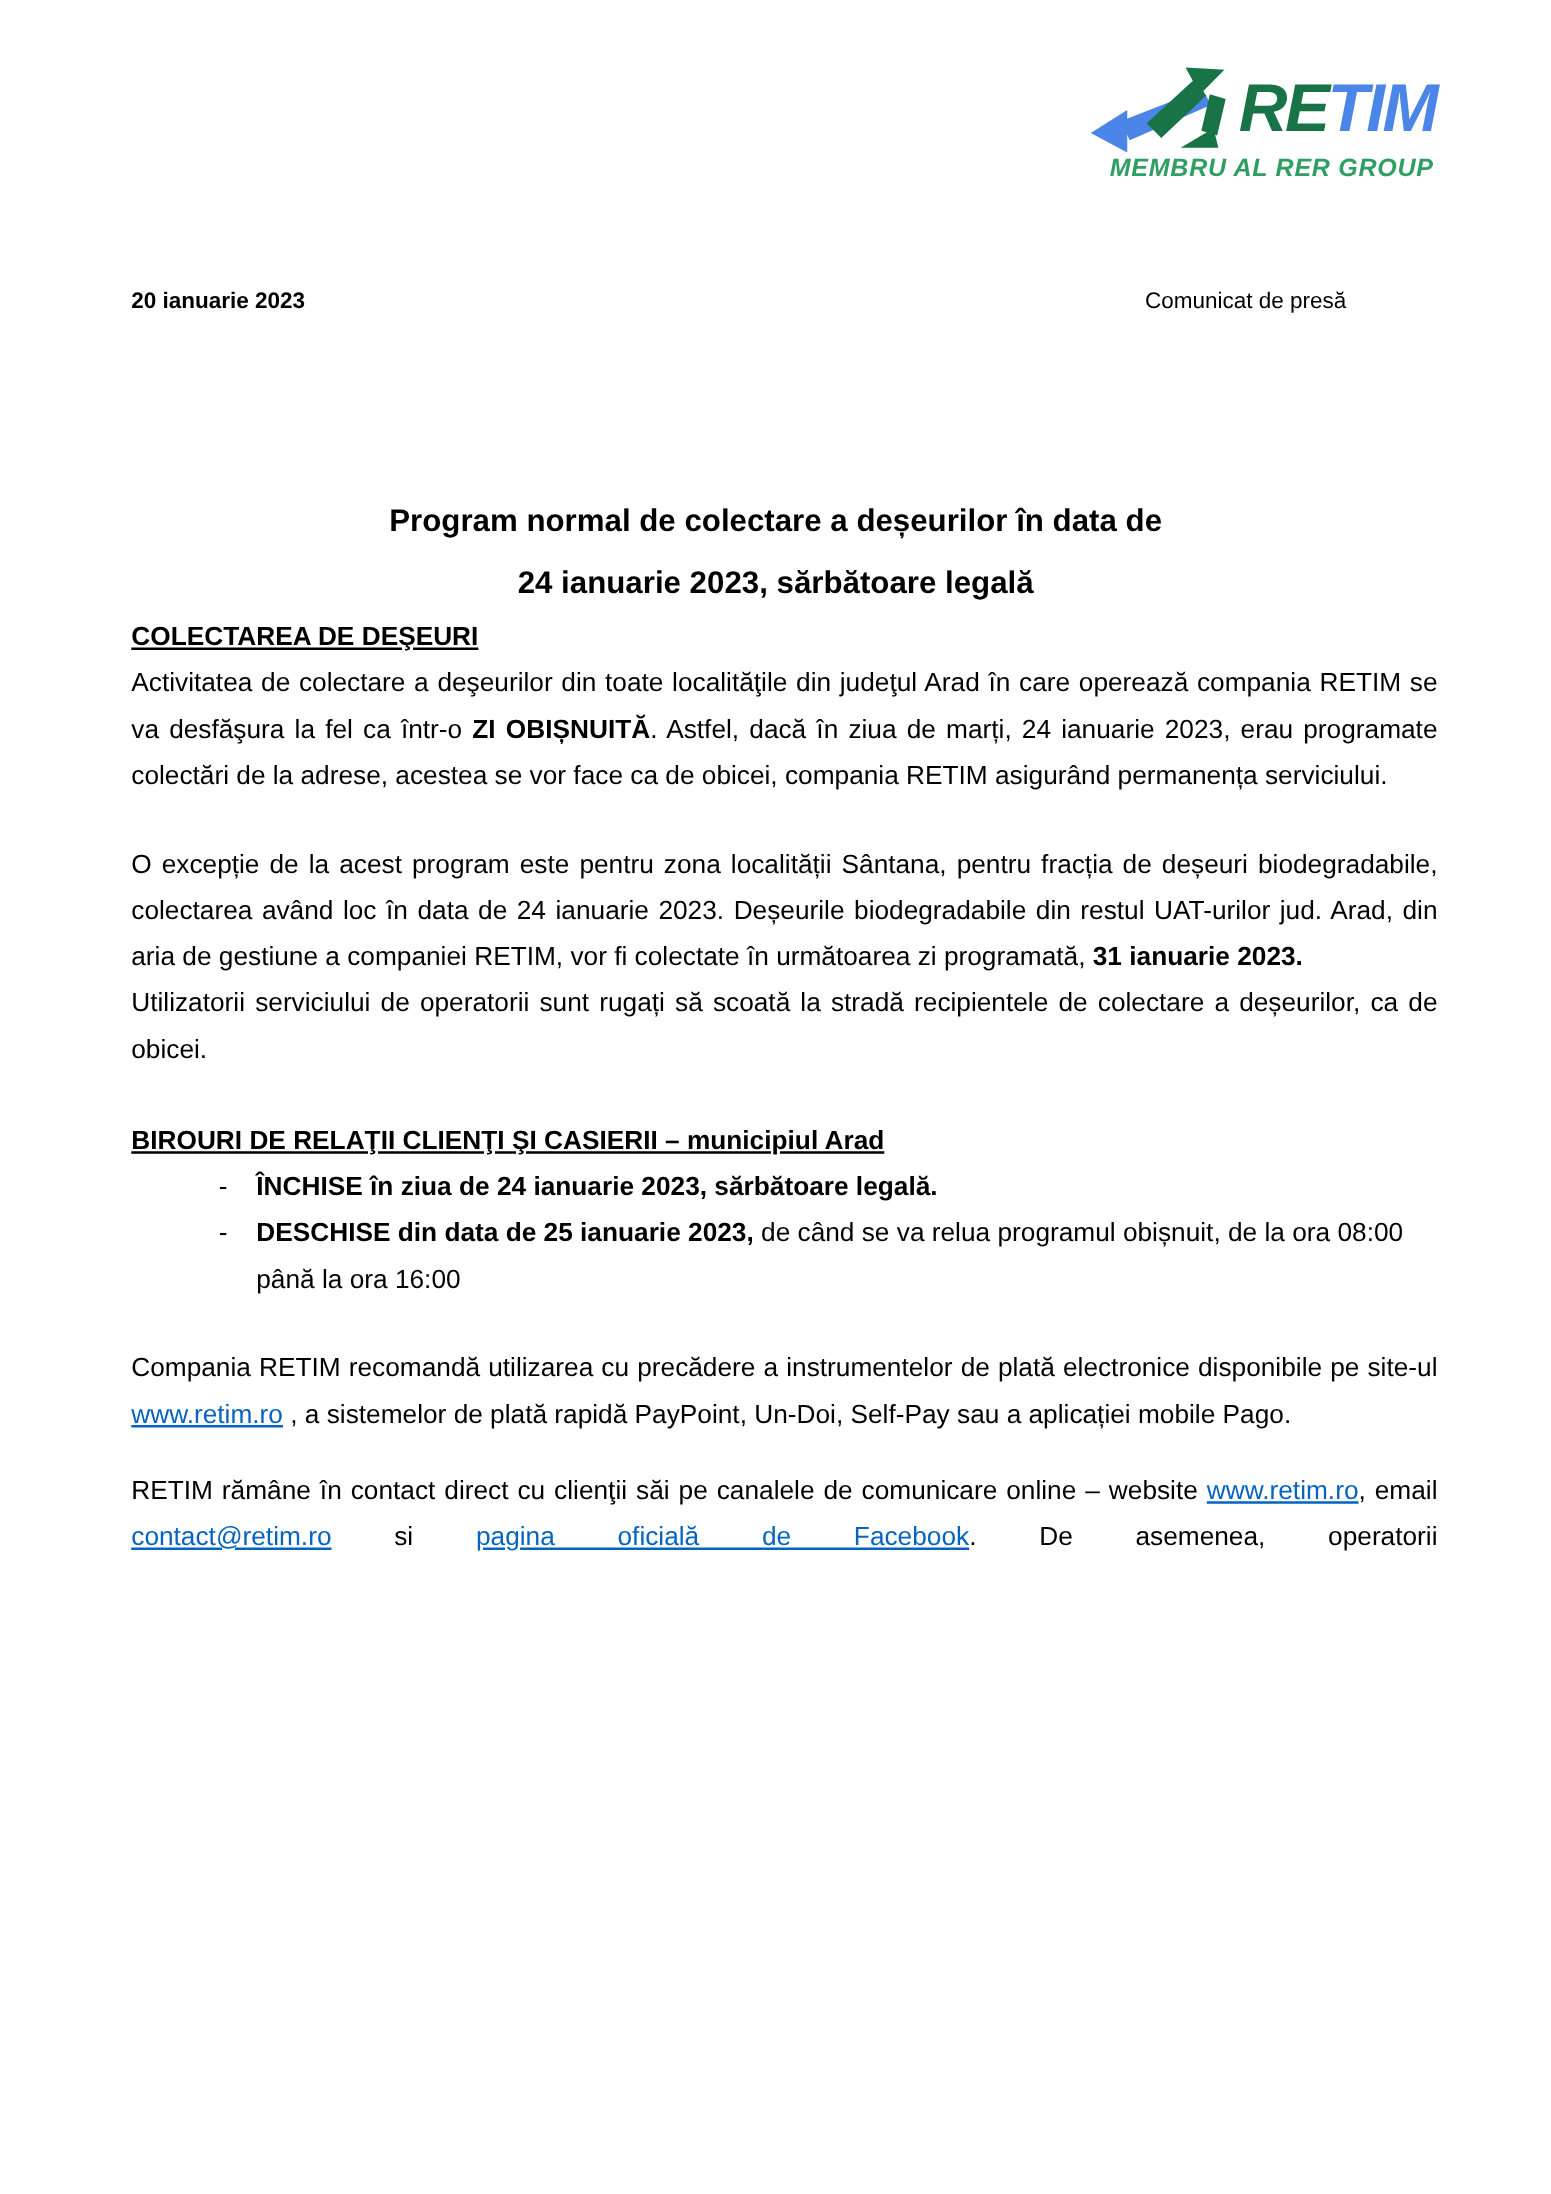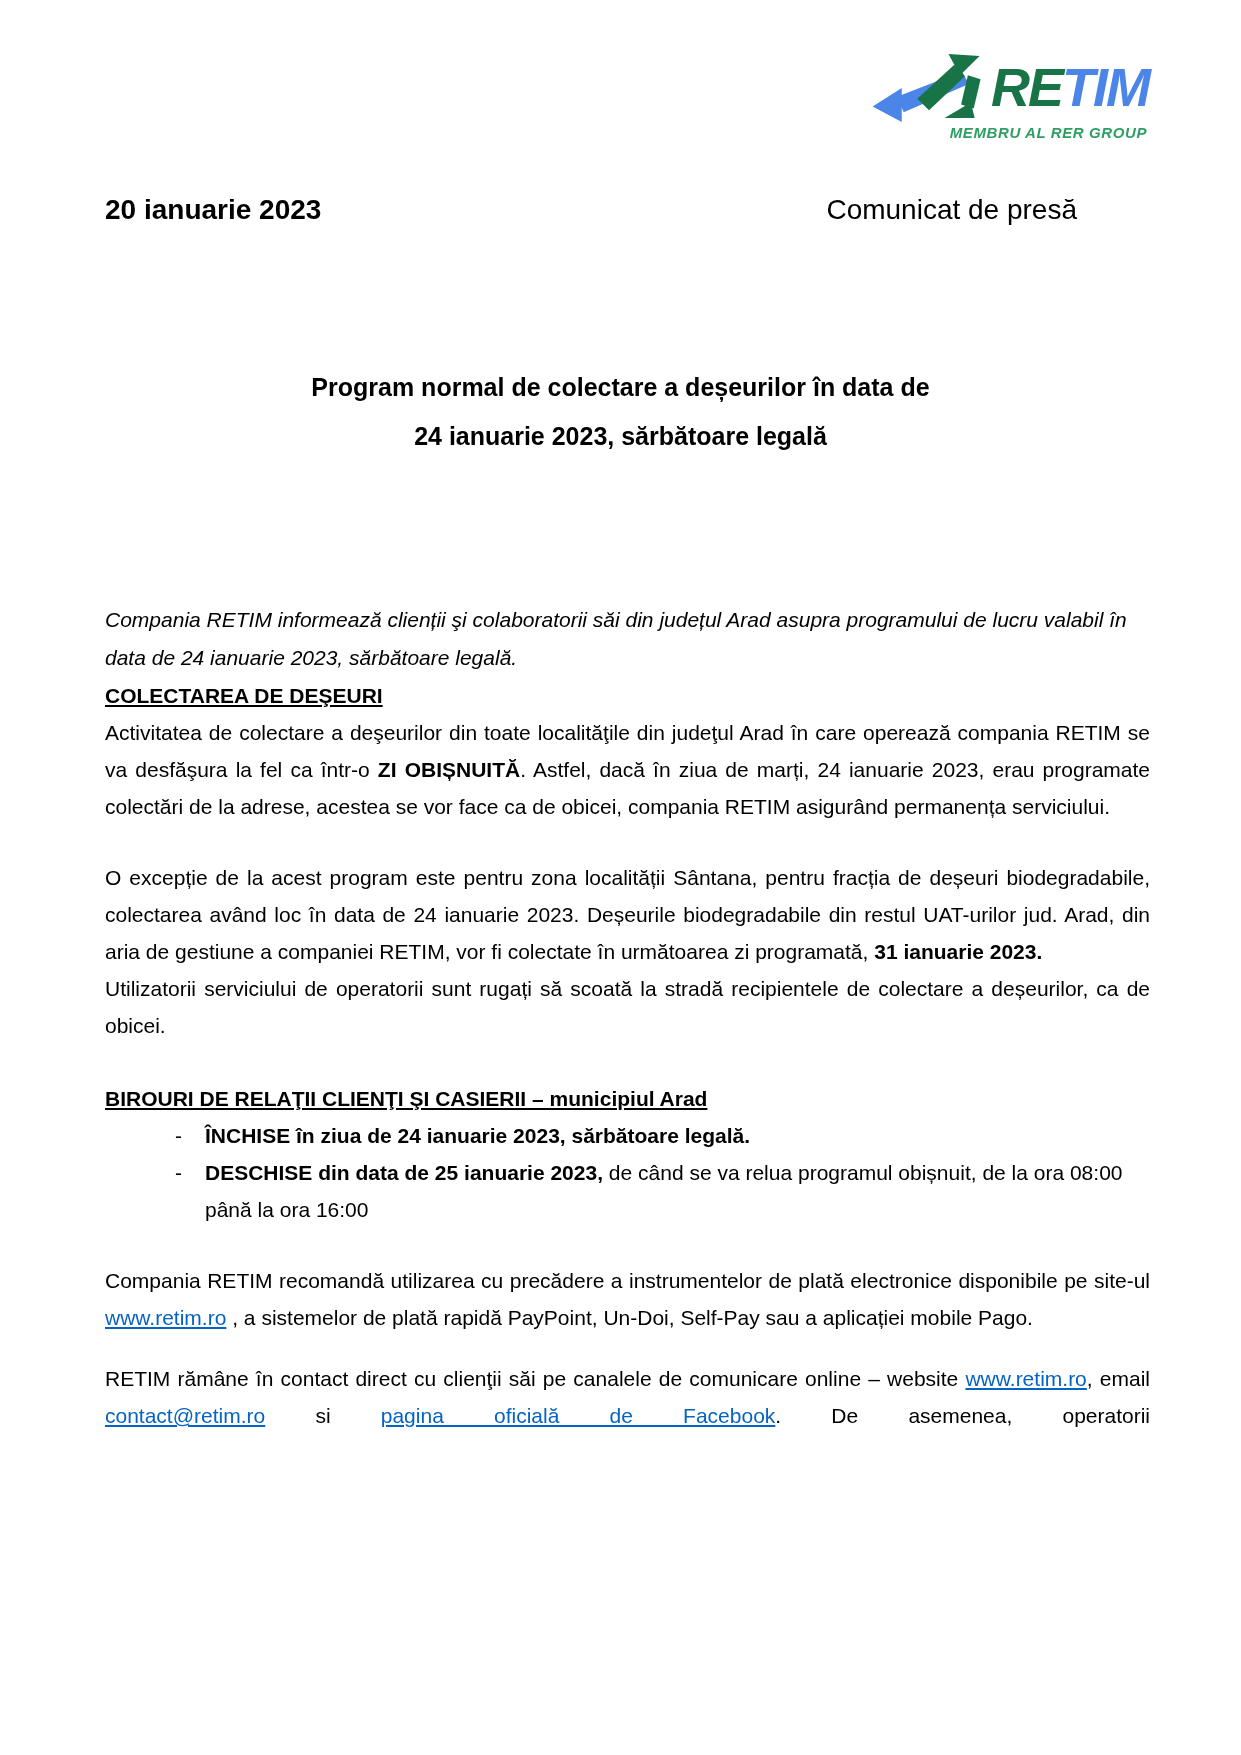--- a/index.html
+++ b/index.html
@@ -19,27 +19,27 @@
   .logo-row{display:flex;justify-content:flex-end;padding:52px 92px 0 0;}
   .logo{display:flex;flex-direction:column;align-items:flex-end;}
   .logo-top{display:flex;align-items:center;gap:2px;}
   .logo-mark{width:120px;height:70px;flex:none;}
   .logo-mark .green{fill:var(--logo-green);}
   .logo-mark .blue{fill:var(--logo-blue);}
   .brand{font-style:italic;font-weight:800;font-size:54px;letter-spacing:-2px;line-height:1;}
   .brand .re{color:var(--logo-green);}
   .brand .tim{color:var(--logo-blue);}
   .tagline{
-    font-style:italic;font-weight:700;font-size:15px;letter-spacing:.6px;
+    font-style:italic;font-weight:700;font-size:20px;letter-spacing:.6px;
     color:var(--tagline-green);margin-top:2px;margin-right:2px;
   }
   
   .header-row{
-    margin:56px 164px 0 105px;display:flex;justify-content:space-between;
-    font-size:28px;line-height:26px;
+    margin:80px 164px 0 105px;display:flex;justify-content:space-between;
+    font-size:18px;line-height:26px;
   }
   .doc-date{font-weight:700;}
   
   .title{margin-top:140px;text-align:center;font-weight:700;font-size:25px;line-height:49px;}
   
   .content{margin:0 91px 0 105px;font-size:21px;line-height:37px;}
   .intro{margin-top:140px;font-style:italic;line-height:38px;}
   .h-underline{font-weight:700;text-decoration:underline;}
   .para{text-align:justify;}
   .para.gap-top{margin-top:34px;}
@@ -81,21 +81,20 @@
   <span class="doc-type">Comunicat de presă</span>
 </div>
 
 <div class="title">
   <div>Program normal de colectare a deșeurilor în data de</div>
   <div>24 ianuarie 2023, sărbătoare legală</div>
 </div>
 
 <div class="content">
 
-  <p class="intro">Compania RETIM informează clienții şi colaboratorii săi din județul Arad asupra programului de lucru valabil în data de 24 ianuarie 2023, sărbătoare legală.</p>
 
   <p class="h-underline">COLECTAREA DE DEŞEURI</p>
   <p class="para"><span>Activitatea de colectare a deşeurilor din toate localităţile din judeţul Arad în care operează compania RETIM se va desfăşura la fel ca într-o </span><span class="b">ZI OBIȘNUITĂ</span><span>. Astfel, dacă în ziua de marți, 24 ianuarie 2023, erau programate colectări de la adrese, acestea se vor face ca de obicei, compania RETIM asigurând permanența serviciului.</span></p>
   <p class="para gap-top"><span>O excepție de la acest program este pentru zona localității Sântana, pentru fracția de deșeuri biodegradabile, colectarea având loc în data de 24 ianuarie 2023. Deșeurile biodegradabile din restul UAT-urilor jud. Arad, din aria de gestiune a companiei RETIM, vor fi colectate în următoarea zi programată, </span><span class="b">31 ianuarie 2023.</span></p>
   <p class="para">Utilizatorii serviciului de operatorii sunt rugați să scoată la stradă recipientele de colectare a deșeurilor, ca de obicei.</p>
 
   <p class="h-underline h2">BIROURI DE RELAŢII CLIENŢI ŞI CASIERII – municipiul Arad</p>
   <div class="bullets">
     <div class="bullet">
       <span class="dash">-</span>

